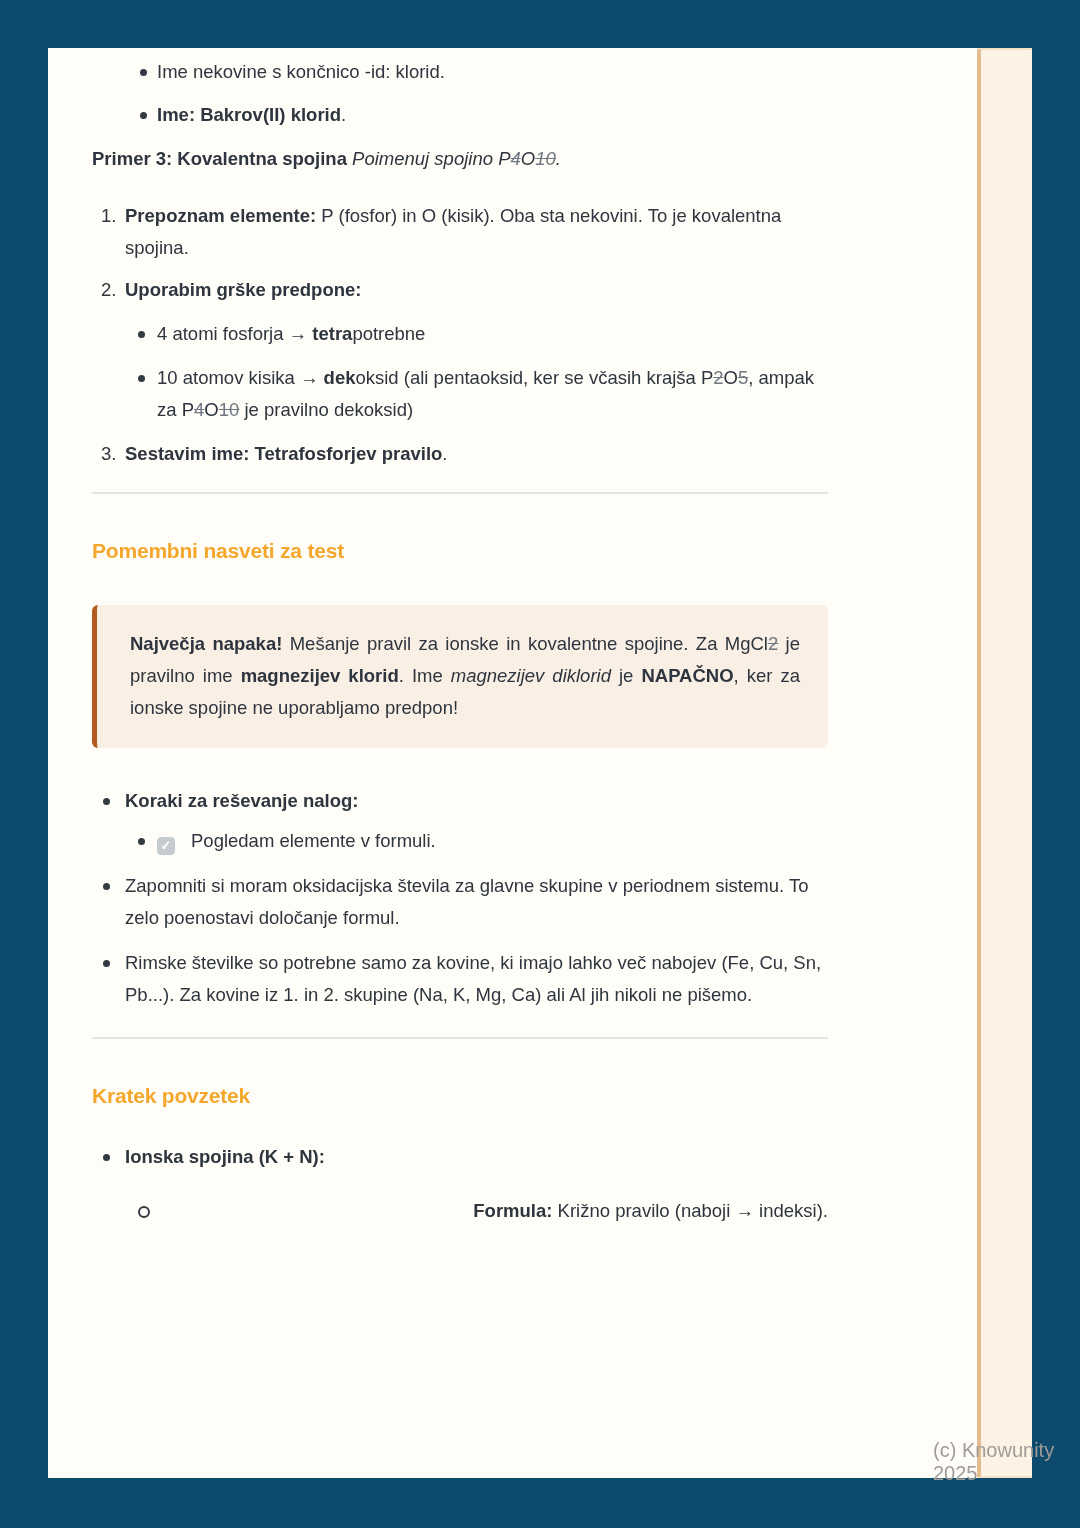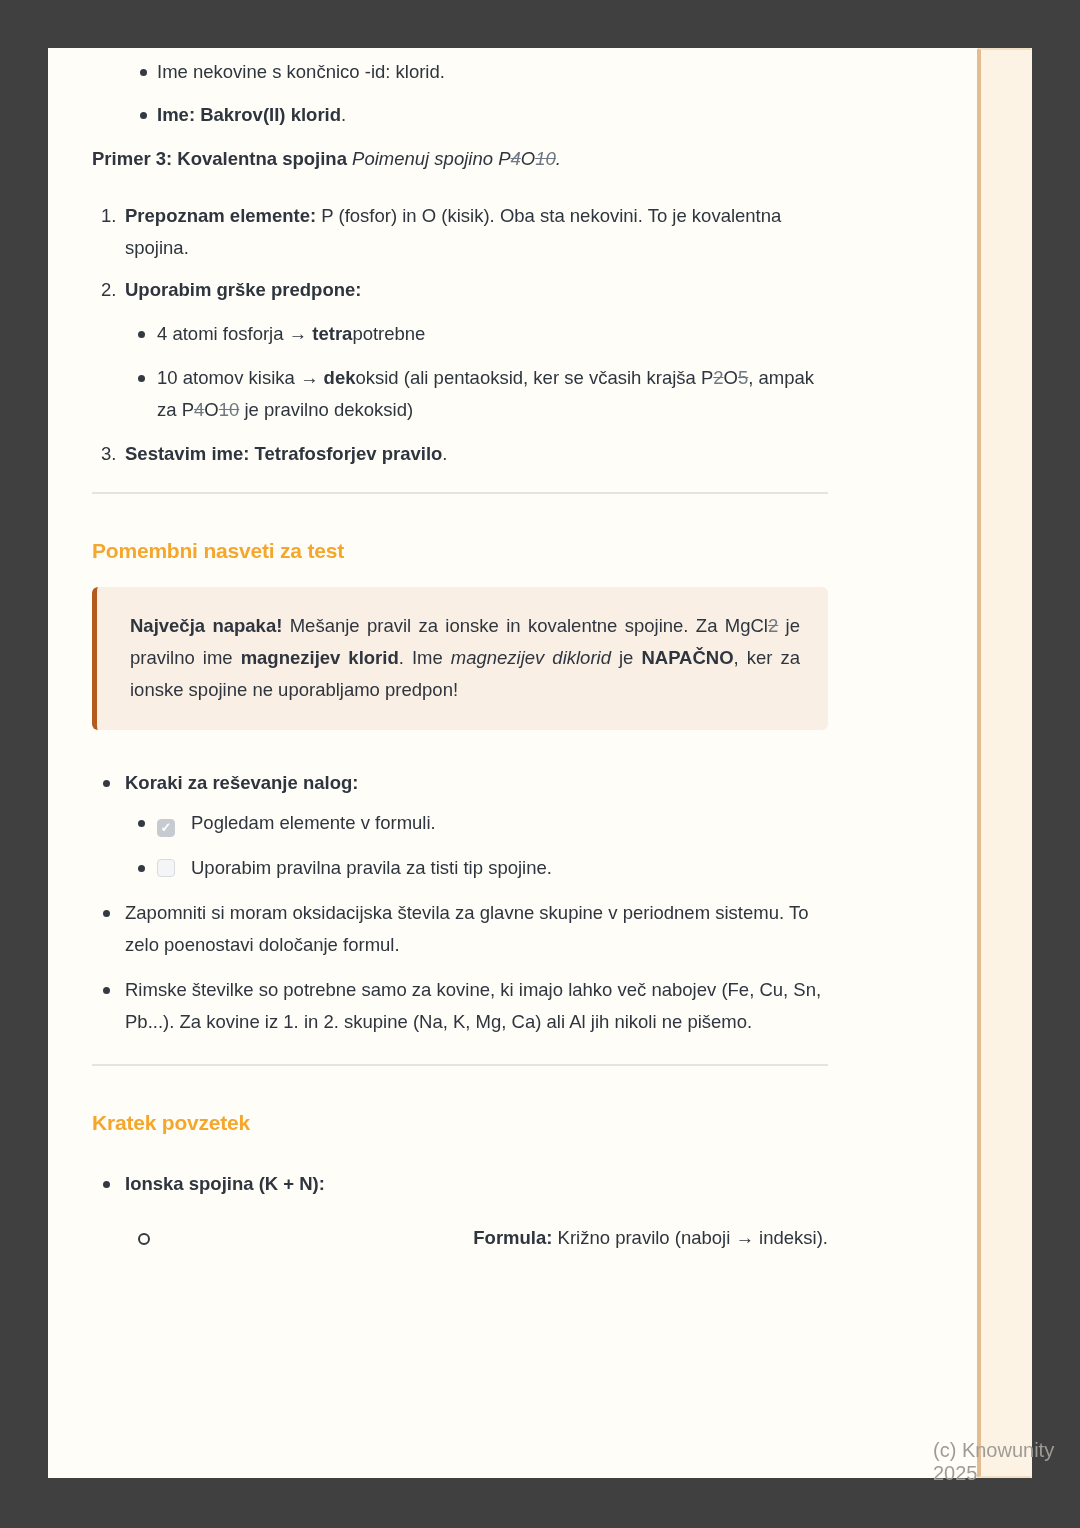--- a/index.html
+++ b/index.html
@@ -1,18 +1,18 @@
 <!DOCTYPE html>
 <html><head>
 <meta charset="utf-8">
 <style>
   * { margin:0; padding:0; box-sizing:border-box; }
   html,body { background:#ffffff; }
   body { font-family:"Liberation Sans", sans-serif; color:#2e353f; }
-  .viewport { position:relative; width:1080px; height:1528px; background:#404040; overflow:hidden; }
+  .viewport { position:relative; width:1080px; height:1528px; background:#0c4a6e; overflow:hidden; }
   .page { position:absolute; left:48px; top:48px; width:984px; height:1430px; background:#fffdf7; }
   .margin-band { position:absolute; right:0; top:0; bottom:0; width:55px; background:#fdf3e4;
                  border-left:4px solid #e3bd90; border-top:2px solid #f2e0c4; border-bottom:2px solid #f2e0c4; border-radius:2px; }
   .content { position:absolute; left:44px; top:8px; width:736px; font-size:18.5px; line-height:32px; }
 
   b, .b { font-weight:700; }
   i, .i { font-style:italic; }
   .strike { text-decoration:line-through; color:#6f7883; }
 
   ul, ol { list-style:none; }
@@ -32,21 +32,21 @@
   
   .sub-list { margin-top:12px; }
   .sub-list li { padding-left:32px; margin-bottom:12px; }
   .sub-list li::before { content:""; position:absolute; left:13px; top:13px; width:7px; height:7px; border-radius:50%; background:#333a44; }
 
   .divider { height:2px; background:#e6e4df; border:none; margin-top:22px; width:736px; }
   .divider2 { margin-top:26px; }
 
   h2.section-heading { font-size:21px; line-height:36px; font-weight:700; color:#f4a72c; margin-top:39px; letter-spacing:-0.2px; }
 
-  .callout { margin-top:18px; width:736px; background:#f9efe4; border-left:5px solid #b35a1f; border-radius:6px;
+  .callout { margin-top:36px; width:736px; background:#f9efe4; border-left:5px solid #b35a1f; border-radius:6px;
              padding:23px 28px 24px 33px; text-align:justify; }
 
   
   .tips-list { margin-top:37px; }
   .tips-list > li { padding-left:33px; margin-bottom:13px; }
   .tips-list > li::before { content:""; position:absolute; left:11px; top:13px; width:7px; height:7px; border-radius:50%; background:#333a44; }
 
   
   .check-list { margin-top:8px; }
   .check-list li { padding-left:32px; margin-bottom:13px; }
@@ -107,23 +107,20 @@
         <b>Največja napaka!</b><span> Mešanje pravil za ionske in kovalentne spojine. Za MgCl</span><span class="strike">2</span><span> je pravilno ime </span><b>magnezijev klorid</b><span>. Ime </span><i>magnezijev diklorid</i><span> je </span><b>NAPAČNO</b><span>, ker za ionske spojine ne uporabljamo predpon!</span>
       </div>
 
       <ul class="tips-list">
         <li>
           <b>Koraki za reševanje nalog:</b>
           <ul class="check-list">
             <li>
               <span class="checkbox checked"><span class="check-glyph">✓</span></span><span>Pogledam elemente v formuli.</span>
             </li>
-            <li>
-              <span class="checkbox"></span><span>Uporabim pravilna pravila za tisti tip spojine.</span>
-            </li>
           </ul>
         </li>
         <li><span>Zapomniti si moram oksidacijska števila za glavne skupine v periodnem sistemu. To zelo poenostavi določanje formul.</span></li>
         <li><span>Rimske številke so potrebne samo za kovine, ki imajo lahko več nabojev (Fe, Cu, Sn, Pb...). Za kovine iz 1. in 2. skupine (Na, K, Mg, Ca) ali Al jih nikoli ne pišemo.</span></li>
       </ul>
 
       <div class="divider divider2"></div>
 
       <h2 class="section-heading">Kratek povzetek</h2>
 

